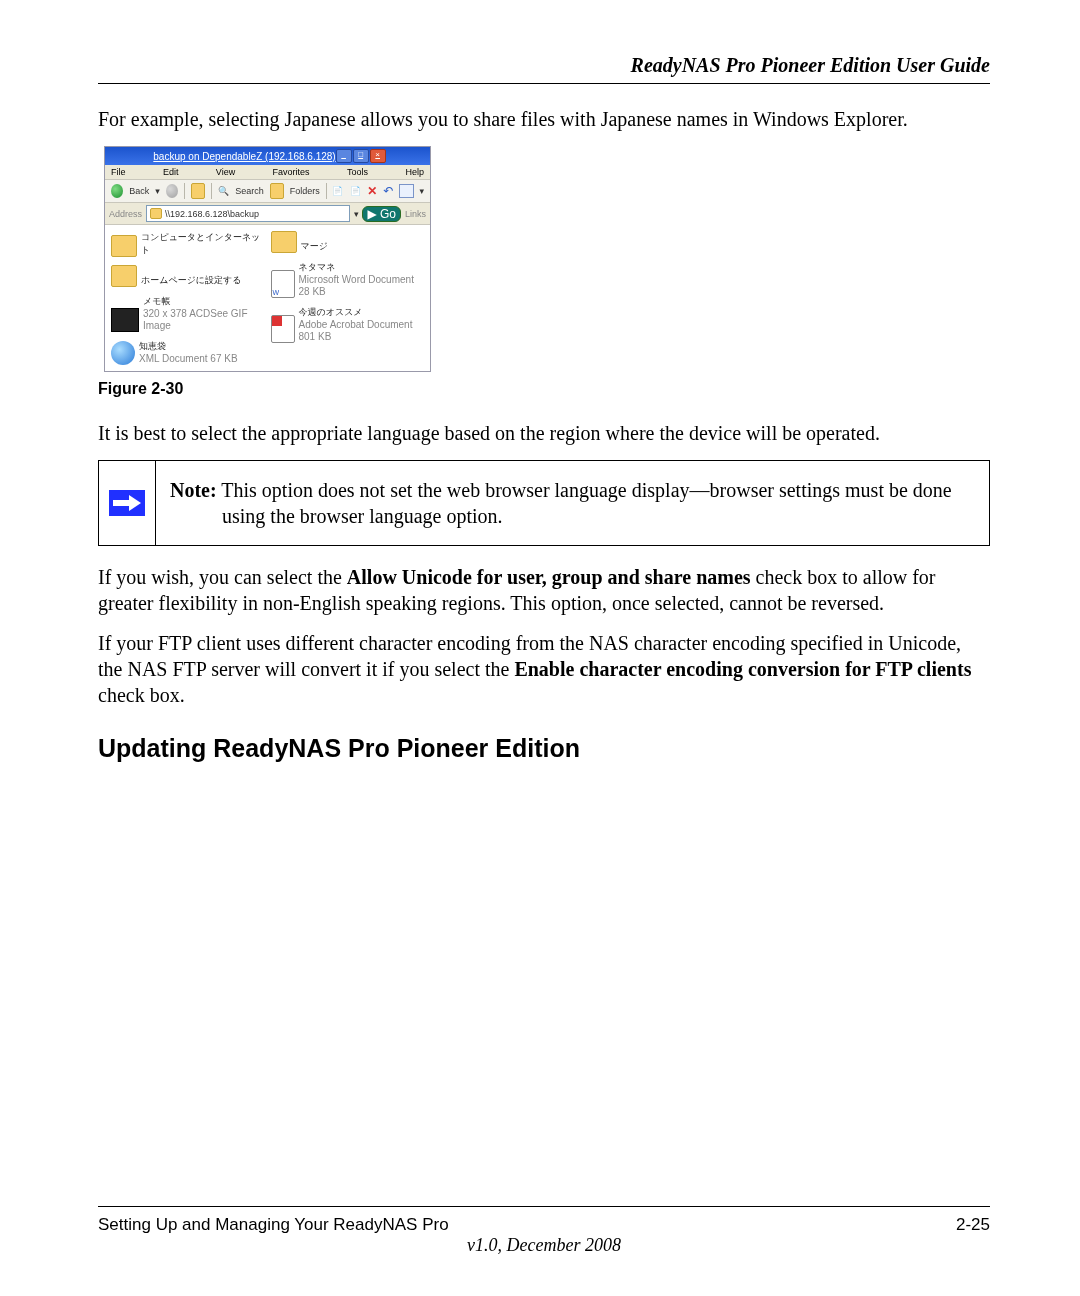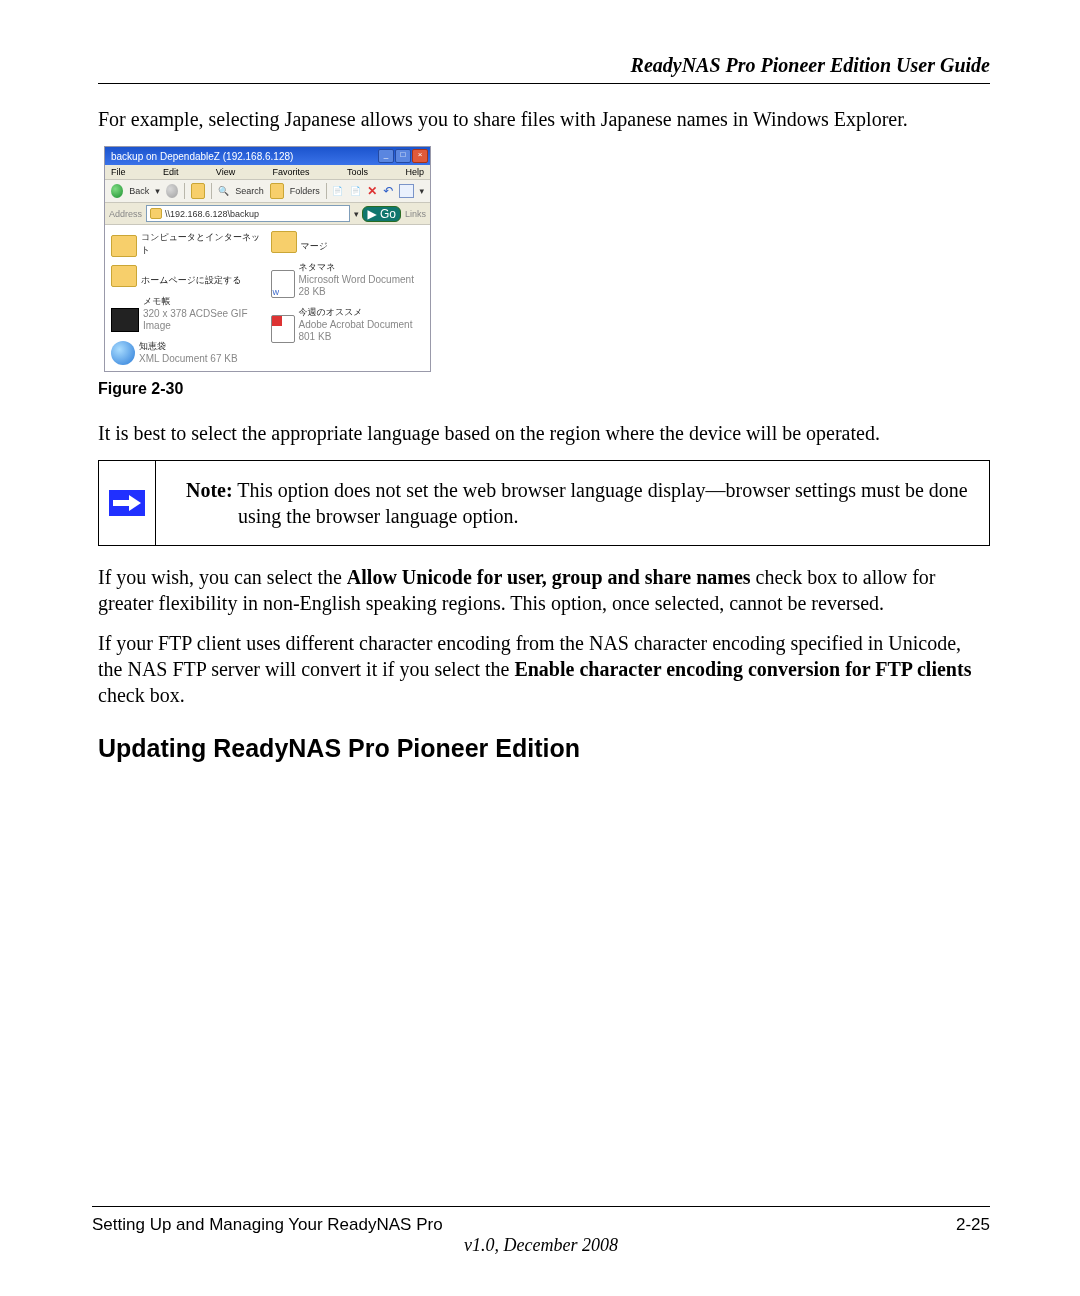--- a/index.html
+++ b/index.html
@@ -43,26 +43,27 @@
     margin: 2px 0 8px 6px;
     font-family: Tahoma, Arial, sans-serif;
     font-size: 9px;
     color: #333;
     background: #ece9d8;
     user-select: none;
   }
   .shot .titlebar {
     display: flex;
     align-items: center;
-    justify-content: space-between;
+    justify-content: center;
     background: linear-gradient(#1b54cd, #3a72e8);
     color: #fff;
     font-size: 10px;
     padding: 1px 2px 1px 6px;
     height: 16px;
+    text-decoration: underline;
   }
   .shot .tbtns { display:flex; gap:1px; }
   .shot .tbtn {
     width: 14px; height: 12px;
     background:#5a86e0;
     border:1px solid #2449a0;
     border-radius:2px;
     font-size:8px; line-height:10px;
     text-align:center;
     color:#fff;
@@ -121,21 +122,20 @@
   .item .meta { font-size:10px; color:#888; line-height:1.2; }
   .item .name { font-size:9px; color:#222; }
 
   .caption { font-family: Arial, Helvetica, sans-serif; font-weight:bold; font-size:16px; margin: 4px 0 22px 0; }
 
   
   .note-box {
     border: 1px solid #000;
     margin: 4px 0 18px 0;
     display:flex;
-    gap:16px;
   }
   .note-iconcell {
     width: 56px;
     border-right: 1px solid #000;
     display:flex; align-items:center; justify-content:center;
     flex-shrink:0;
   }
   .arrow-icon {
     width: 36px; height: 26px;
     background:#2030ff;
@@ -152,21 +152,21 @@
 
   h2.sect {
     font-family: Arial, Helvetica, sans-serif;
     font-weight: bold;
     font-size: 25px;
     margin: 26px 0 10px 0;
   }
 
   .footer-wrap {
     position:absolute;
-    left:92px; right:90px; bottom:40px;
+    left:98px; right:90px; bottom:40px;
   }
   .footer-hr { border:none; border-top:1.2px solid #000; margin:0 0 8px 0; }
   .footer-row {
     display:flex; justify-content:space-between;
     font-family: Arial, Helvetica, sans-serif;
     font-size:17px;
   }
   .footer-ver {
     text-align:center;
     font-family: "Times New Roman", serif;

